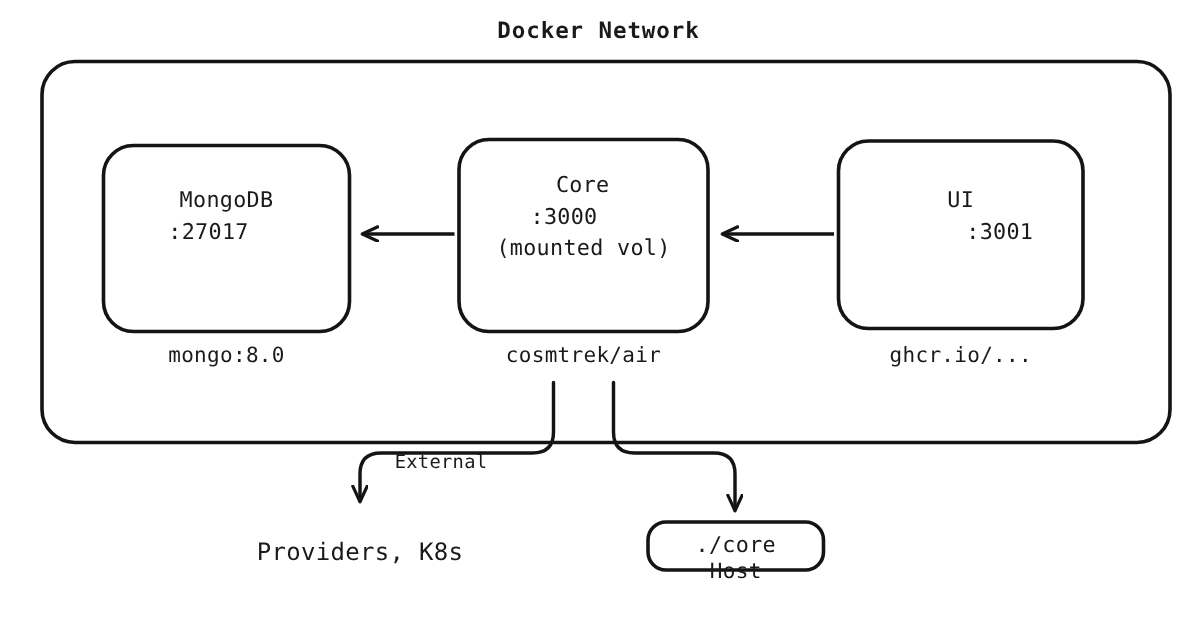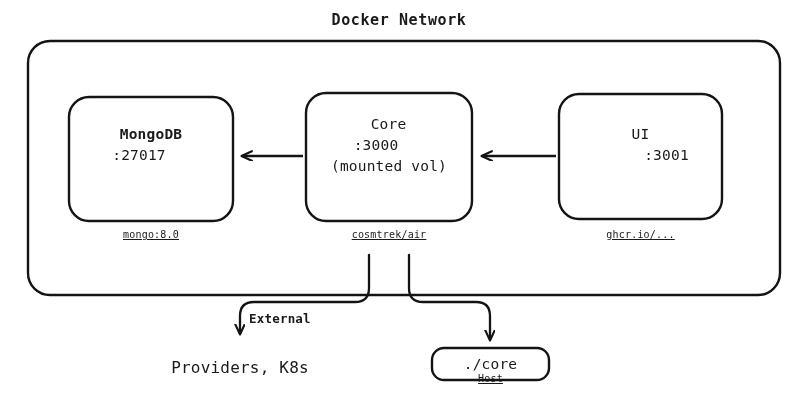--- a/index.html
+++ b/index.html
@@ -37,23 +37,22 @@
   .title-text {
     font-size: 15px;
     letter-spacing: 0.6px;
     font-weight: bold;
   }
   .node-text {
     font-size: 14.5px;
     letter-spacing: 0.2px;
   }
   .caption-text {
-    font-size: 10px;
+    font-size: 14px;
     letter-spacing: 0.2px;
-    text-decoration: underline;
   }
   .edge-text {
     font-size: 12.5px;
     letter-spacing: 0.2px;
   }
   .ext-text {
     font-size: 16px;
     letter-spacing: 0.2px;
   }
 </style>
@@ -83,34 +82,34 @@
 
     <path d="M369,255 L369,288 Q369,302 355,302 L254,302 Q240,302 240,316 L240,334" fill="none" stroke="#141414" stroke-width="2.3" stroke-linecap="round" marker-end="url(#arrowhead)"></path>
 
     <path d="M409,255 L409,288 Q409,302 423,302 L476,302 Q490,302 490,316 L490,340" fill="none" stroke="#141414" stroke-width="2.3" stroke-linecap="round" marker-end="url(#arrowhead)"></path>
 
     <rect x="432" y="348" width="117" height="32" rx="12" ry="12" fill="none" stroke="#141414" stroke-width="2.4"></rect>
   </svg>
 
   <div class="lbl title-text" style="left:299px; top:10px; width:200px;">Docker Network</div>
 
-  <div class="lbl node-text" style="left:69px; top:124px; width:164px;font-weight:bold;">MongoDB</div>
+  <div class="lbl node-text" style="left:69px; top:124px; width:164px;">MongoDB</div>
   <div class="lbl node-text" style="left:69px; top:145px; width:140px;">:27017</div>
   <div class="lbl caption-text" style="left:69px; top:228px; width:164px;">mongo:8.0</div>
 
   <div class="lbl node-text" style="left:306px; top:114px; width:165px;text-align:center;">Core</div>
   <div class="lbl node-text" style="left:301px; top:135px; width:150px;">:3000</div>
   <div class="lbl node-text" style="left:296px; top:156px; width:186px;">(mounted vol)</div>
   <div class="lbl node-text" style="left:559px; top:124px; width:163px;">UI</div>
 
   <div class="lbl caption-text" style="left:296px; top:228px; width:186px;">cosmtrek/air</div>
   <div class="lbl node-text" style="left:585px; top:145px; width:163px;">:3001</div>
   <div class="lbl caption-text" style="left:559px; top:228px; width:163px;">ghcr.io/...</div>
 
-  <div class="lbl edge-text" style="left:249px; top:310px; width:90px; text-align:left;font-weight:bold;">External</div>
+  <div class="lbl edge-text" style="left:249px; top:299px; width:90px; text-align:center;">External</div>
 
   <div class="lbl ext-text" style="left:150px; top:357px; width:180px;">Providers, K8s</div>
 
   <div class="lbl node-text" style="left:432px; top:354px; width:117px;">./core</div>
 
   <div class="lbl caption-text" style="left:432px; top:372px; width:117px;">Host</div>
 
 </div>
 
 </body></html>

